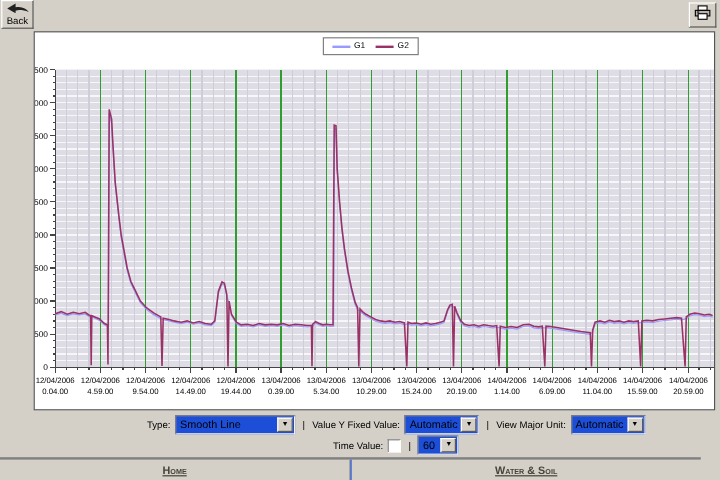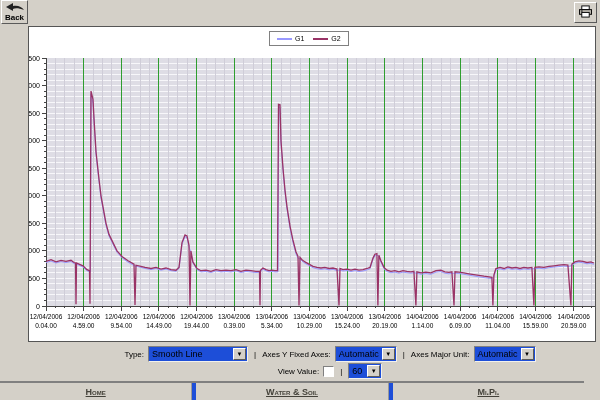--- a/index.html
+++ b/index.html
@@ -9,21 +9,21 @@
     font-family:"Liberation Sans","DejaVu Sans",sans-serif;
     color:#000;
     -webkit-font-smoothing:none;
   }
   
   .topbar{position:absolute;left:0;top:0;width:600px;height:26px;background:#d4d0c8;}
   .back-btn{
     position:absolute;left:1px;top:0px;width:27px;height:24px;
     background:#d4d0c8;border:1px solid;border-color:#ffffff #5a5a5a #5a5a5a #ffffff;
     display:flex;flex-direction:column;align-items:center;justify-content:flex-end;
-    font-size:8px;line-height:9px;cursor:pointer;box-sizing:border-box;padding-bottom:1px;font-weight:bold;
+    font-size:8px;line-height:9px;cursor:pointer;box-sizing:border-box;padding-bottom:1px;
   }
   .time-field{
     position:absolute;left:31px;top:2px;width:537px;height:20px;box-sizing:border-box;
     background:#f2f1ec;border:1px solid;border-color:#808080 #ffffff #ffffff #808080;
     display:flex;align-items:center;gap:4px;padding-left:5px;
     font-size:9px;font-weight:bold;white-space:nowrap;
   }
   .print-btn{
     position:absolute;right:3px;top:2px;width:23px;height:21px;box-sizing:border-box;
     background:#d4d0c8;border:1px solid;border-color:#ffffff #5a5a5a #5a5a5a #ffffff;
@@ -69,21 +69,21 @@
     box-shadow:inset 1px 1px 0 #ffffff, inset -1px -1px 0 #808080;
     font-size:9px;font-family:inherit;cursor:pointer;
   }
   
   .footer{
     position:absolute;left:0;top:381px;width:584px;height:19px;box-sizing:border-box;
     background:#d4d0c8;border-top:2px solid #808080;display:flex;
   }
   .footer-cell{
     flex:1;display:flex;align-items:center;justify-content:center;box-sizing:border-box;
-    border-left:4px solid #1d4ed8;border-right:1px solid #999;
+    border-left:1px solid #1d4ed8;border-right:1px solid #999;
   }
   .footer-cell:first-child{border-left:none;}
   .footer-cell:last-child{border-right:none;}
   .footer-link{
     font-size:9px;font-weight:bold;font-variant:small-caps;
     text-decoration:underline;color:#44423a;cursor:pointer;
   }
 </style>
 </head>
 <body>
@@ -377,46 +377,43 @@
 </div>
 
 <div class="controls">
   <div class="ctl-row row1">
     <span>Type:</span>
     <span class="combo" style="width:100px">
       <span>Smooth Line</span>
       <span class="combo-btn">▼</span>
     </span>
     <span class="sep">|</span>
-    <span>Axes Y Fixed Axes:</span>
+    <span>Value Y Fixed Value:</span>
     <span class="combo" style="width:62px">
       <span>Automatic</span>
       <span class="combo-btn">▼</span>
     </span>
     <span class="sep">|</span>
-    <span>Axes Major Unit:</span>
+    <span>View Major Unit:</span>
     <span class="combo" style="width:62px">
       <span>Automatic</span>
       <span class="combo-btn">▼</span>
     </span>
   </div>
   <div class="ctl-row row2">
-    <span>View Value:</span>
+    <span>Time Value:</span>
     <span class="checkbox"></span>
     <span class="sep">|</span>
     <span class="combo" style="width:34px">
       <span>60</span>
       <span class="combo-btn">▼</span>
     </span>
   </div>
 </div>
 
 <div class="footer">
   <div class="footer-cell">
     <a class="footer-link">Home</a>
   </div>
   <div class="footer-cell">
     <a class="footer-link">Water &amp; Soil</a>
   </div>
-  <div class="footer-cell">
-    <a class="footer-link">Mi.Pi.</a>
-  </div>
 </div>
 
 </body></html>

